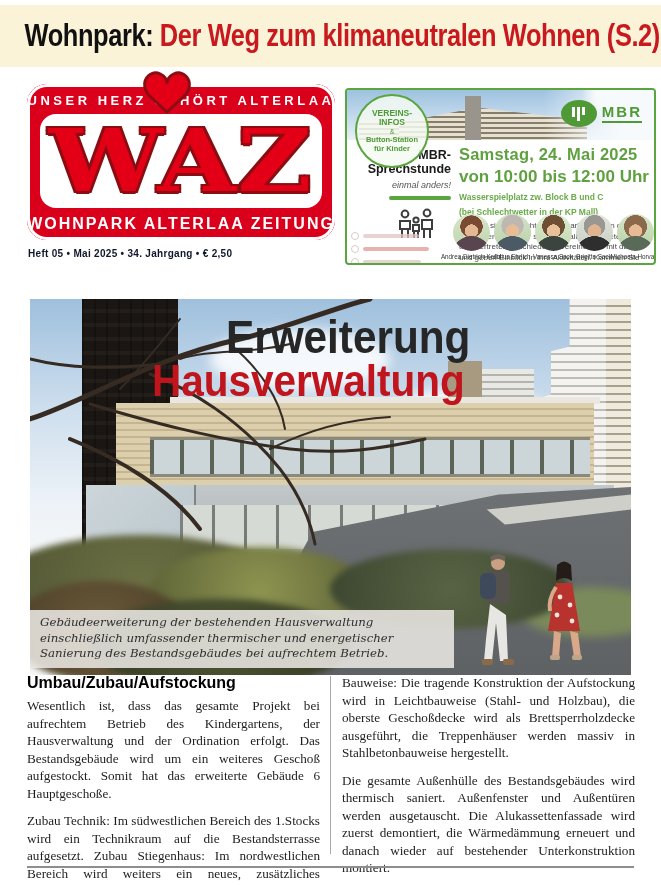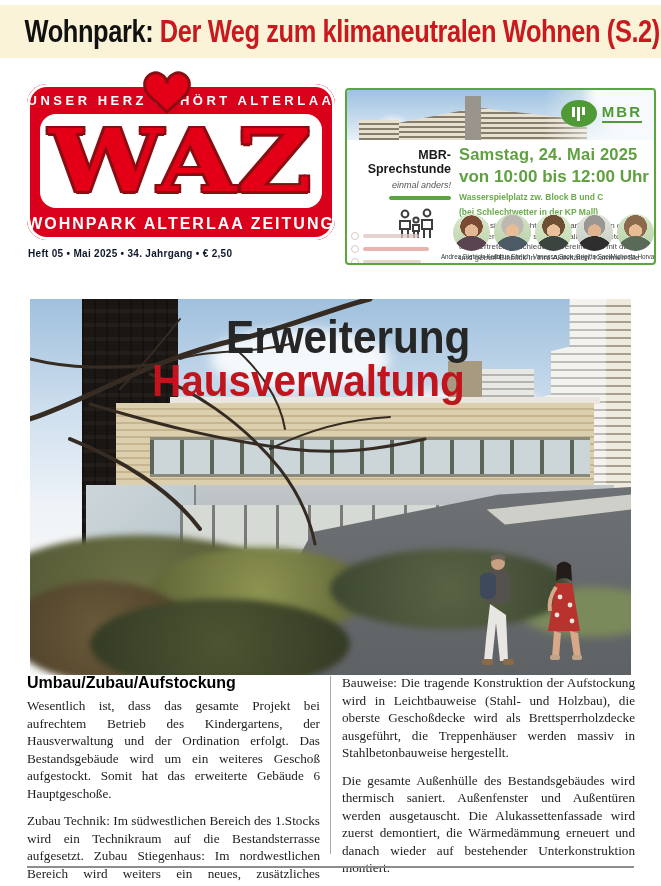--- a/index.html
+++ b/index.html
@@ -1,21 +1,21 @@
 <!DOCTYPE html>
 <html><head>
 <meta charset="utf-8">
 <style>
   * { margin:0; padding:0; box-sizing:border-box; }
   html,body { background:#ffffff; }
   body { font-family:"Liberation Sans", sans-serif; }
   .page { position:relative; width:661px; height:886px; background:#fff; overflow:hidden; }
 
   
-  .headline-band { position:absolute; left:0; top:5px; width:661px; height:53px;
+  .headline-band { position:absolute; left:0; top:5px; width:661px; height:62px;
     background:#faf3d7; display:flex; align-items:center; }
   .headline-band h1 { font-size:31px; font-weight:bold; white-space:nowrap;
     transform:scaleX(0.82); transform-origin:left center; padding-left:30px; letter-spacing:-0.5px; color:#111; }
   .headline-band .red { color:#c9191e; }
 
   
   .waz-logo { position:absolute; left:27px; top:84px; width:308px; height:156px;
     background:#da001b; border-radius:20px; box-shadow:inset 0 0 0 3px #fff, inset 0 0 0 5px #da001b; }
   .waz-top-banner { position:absolute; top:9px; left:0; width:100%; text-align:center;
     color:#fff; font-weight:bold; font-size:13px; letter-spacing:3.5px; }
@@ -168,20 +168,27 @@
   <div class="issue-line">Heft 05  •  Mai 2025  •  34. Jahrgang  •  € 2,50</div>
 
   <div class="mbr-ad">
     <div class="ad-photo-strip">
       <div class="terrace t1"></div>
       <div class="terrace t2"></div>
       <div class="terrace t3"></div>
       <div class="ad-tower"></div>
       <div class="strip-fade"></div>
     </div>
+    <div class="vereins-badge">
+      <span class="b1">VEREINS-</span>
+      <span class="b1">INFOS</span>
+      <span class="b2">&amp;</span>
+      <span class="b3">Button-Station</span>
+      <span class="b3">für Kinder</span>
+    </div>
     <div class="mbr-logo">
       <div class="mbr-ellipse">
         <span class="mbr-bars">
             <i></i>
             <i></i>
             <i></i>
           </span>
       </div>
       <span class="mbr-text">MBR</span>
     </div>
@@ -310,20 +317,21 @@
         <circle cx="110" cy="52" r="2.4" fill="#f0e4dc"></circle>
         <circle cx="97" cy="62" r="2.4" fill="#f0e4dc"></circle>
         <circle cx="112" cy="68" r="2.4" fill="#f0e4dc"></circle>
         <path d="M96,34 q-8,12 -6,24" stroke="#d8a888" stroke-width="4" fill="none"></path>
         <path d="M94,78 L92,104 h7 L101,80 M110,78 L114,104 h7 L118,80" fill="#d8a888"></path>
         <rect x="90" y="102" width="10" height="5" rx="2" fill="#c0a488"></rect>
         <rect x="112" y="102" width="10" height="5" rx="2" fill="#c0a488"></rect>
       </g>
     </svg>
 
+    <div class="hero-caption">Gebäudeerweiterung der bestehenden Hausverwaltung einschließlich umfassender thermischer und energetischer Sanierung des Bestandsgebäudes bei aufrechtem Betrieb.</div>
   </div>
 
   <div class="article-heading">Umbau/Zubau/Aufstockung</div>
   <div class="col left">
     <p>Wesentlich ist, dass das gesamte Projekt bei aufrechtem Betrieb des Kindergartens, der Hausverwaltung und der Ordination erfolgt. Das Bestandsgebäude wird um ein weiteres Geschoß aufgestockt. Somit hat das erweiterte Gebäude 6 Hauptgeschoße.</p>
     <p>Zubau Technik: Im südwestlichen Bereich des 1.Stocks wird ein Technikraum auf die Bestandsterrasse aufgesetzt. Zubau Stiegenhaus: Im nordwestlichen Bereich wird weiters ein neues, zusätzliches Fluchttreppenhaus errichtet, über welches die Büroflächen im 1. und 2. Stock erschlossen werden und das im Erdgeschoß einen direkten Ausgang auf das angrenzende Gelände aufweist.</p>
   </div>
   <div class="col-divider"></div>
   <div class="col right">
     <p>Bauweise: Die tragende Konstruktion der Aufstockung wird in Leichtbauweise (Stahl- und Holzbau), die oberste Geschoßdecke wird als Brettsperrholzdecke ausgeführt, die Treppenhäuser werden massiv in Stahlbetonbauweise hergestellt.</p>

